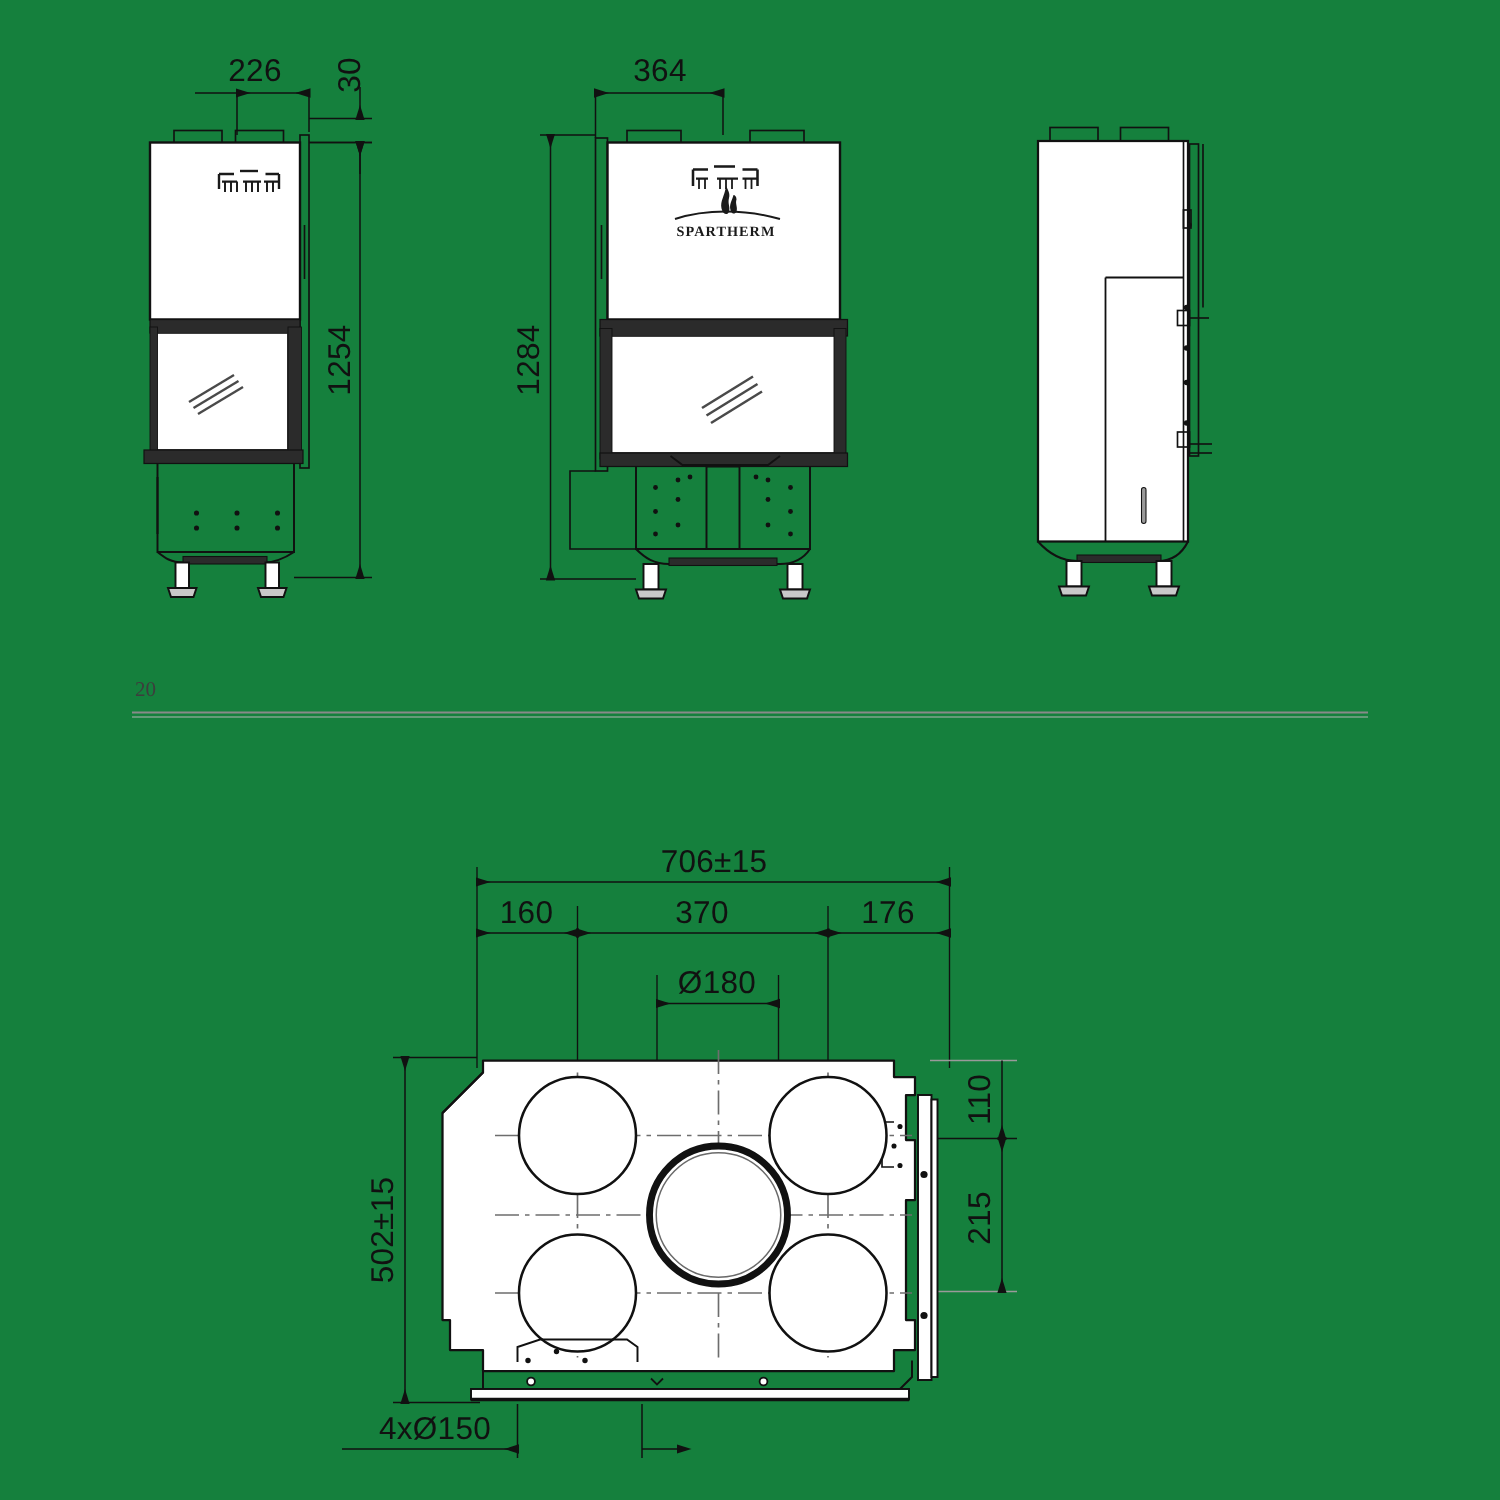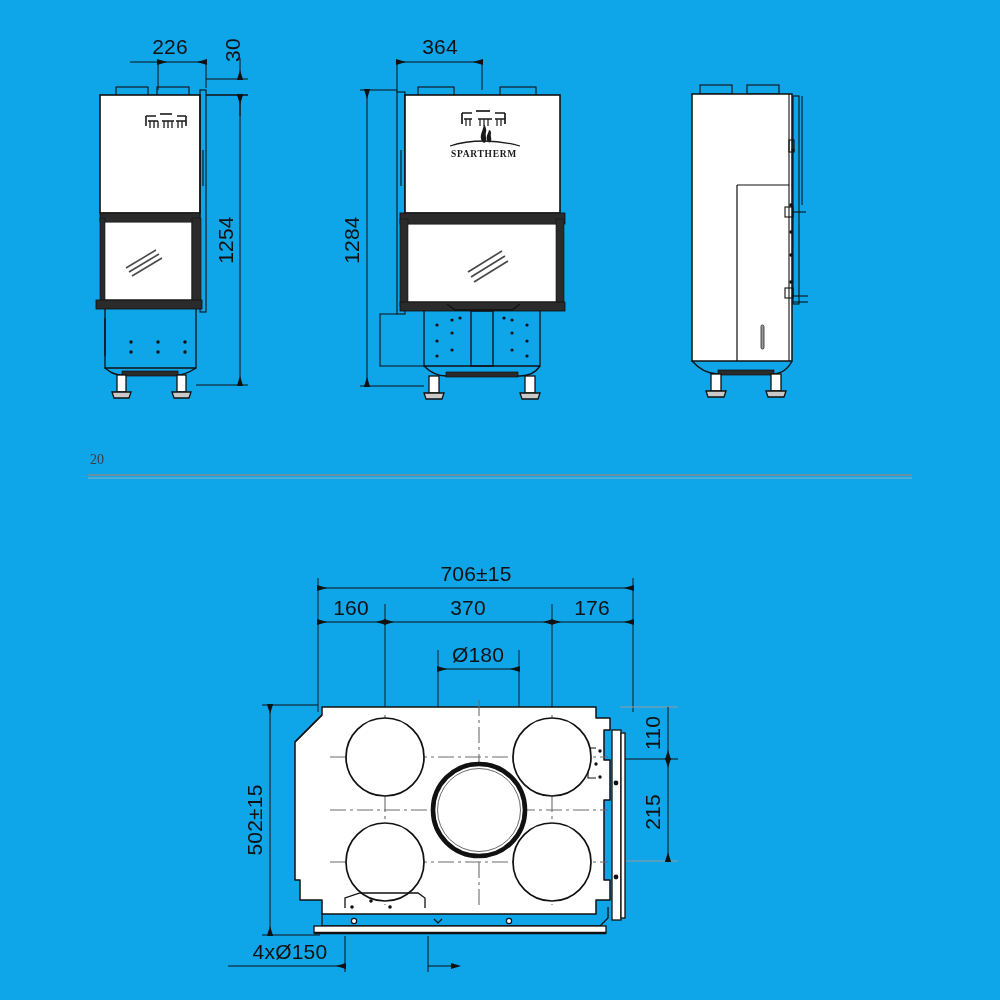--- a/index.html
+++ b/index.html
@@ -12,21 +12,21 @@
     font-family: "Liberation Sans", sans-serif;
     width: 1000px;
     height: 1000px;
     overflow: hidden;
     position: relative;
   }
   #sheet {
     position: relative;
     width: 1000px;
     height: 1000px;
-    background: #0ea5e9;
+    background: #15803d;
   }
   #drawing-svg {
     position: absolute;
     left: 0;
     top: 0;
     width: 1000px;
     height: 1000px;
     display: block;
   }
   .dim-text {

